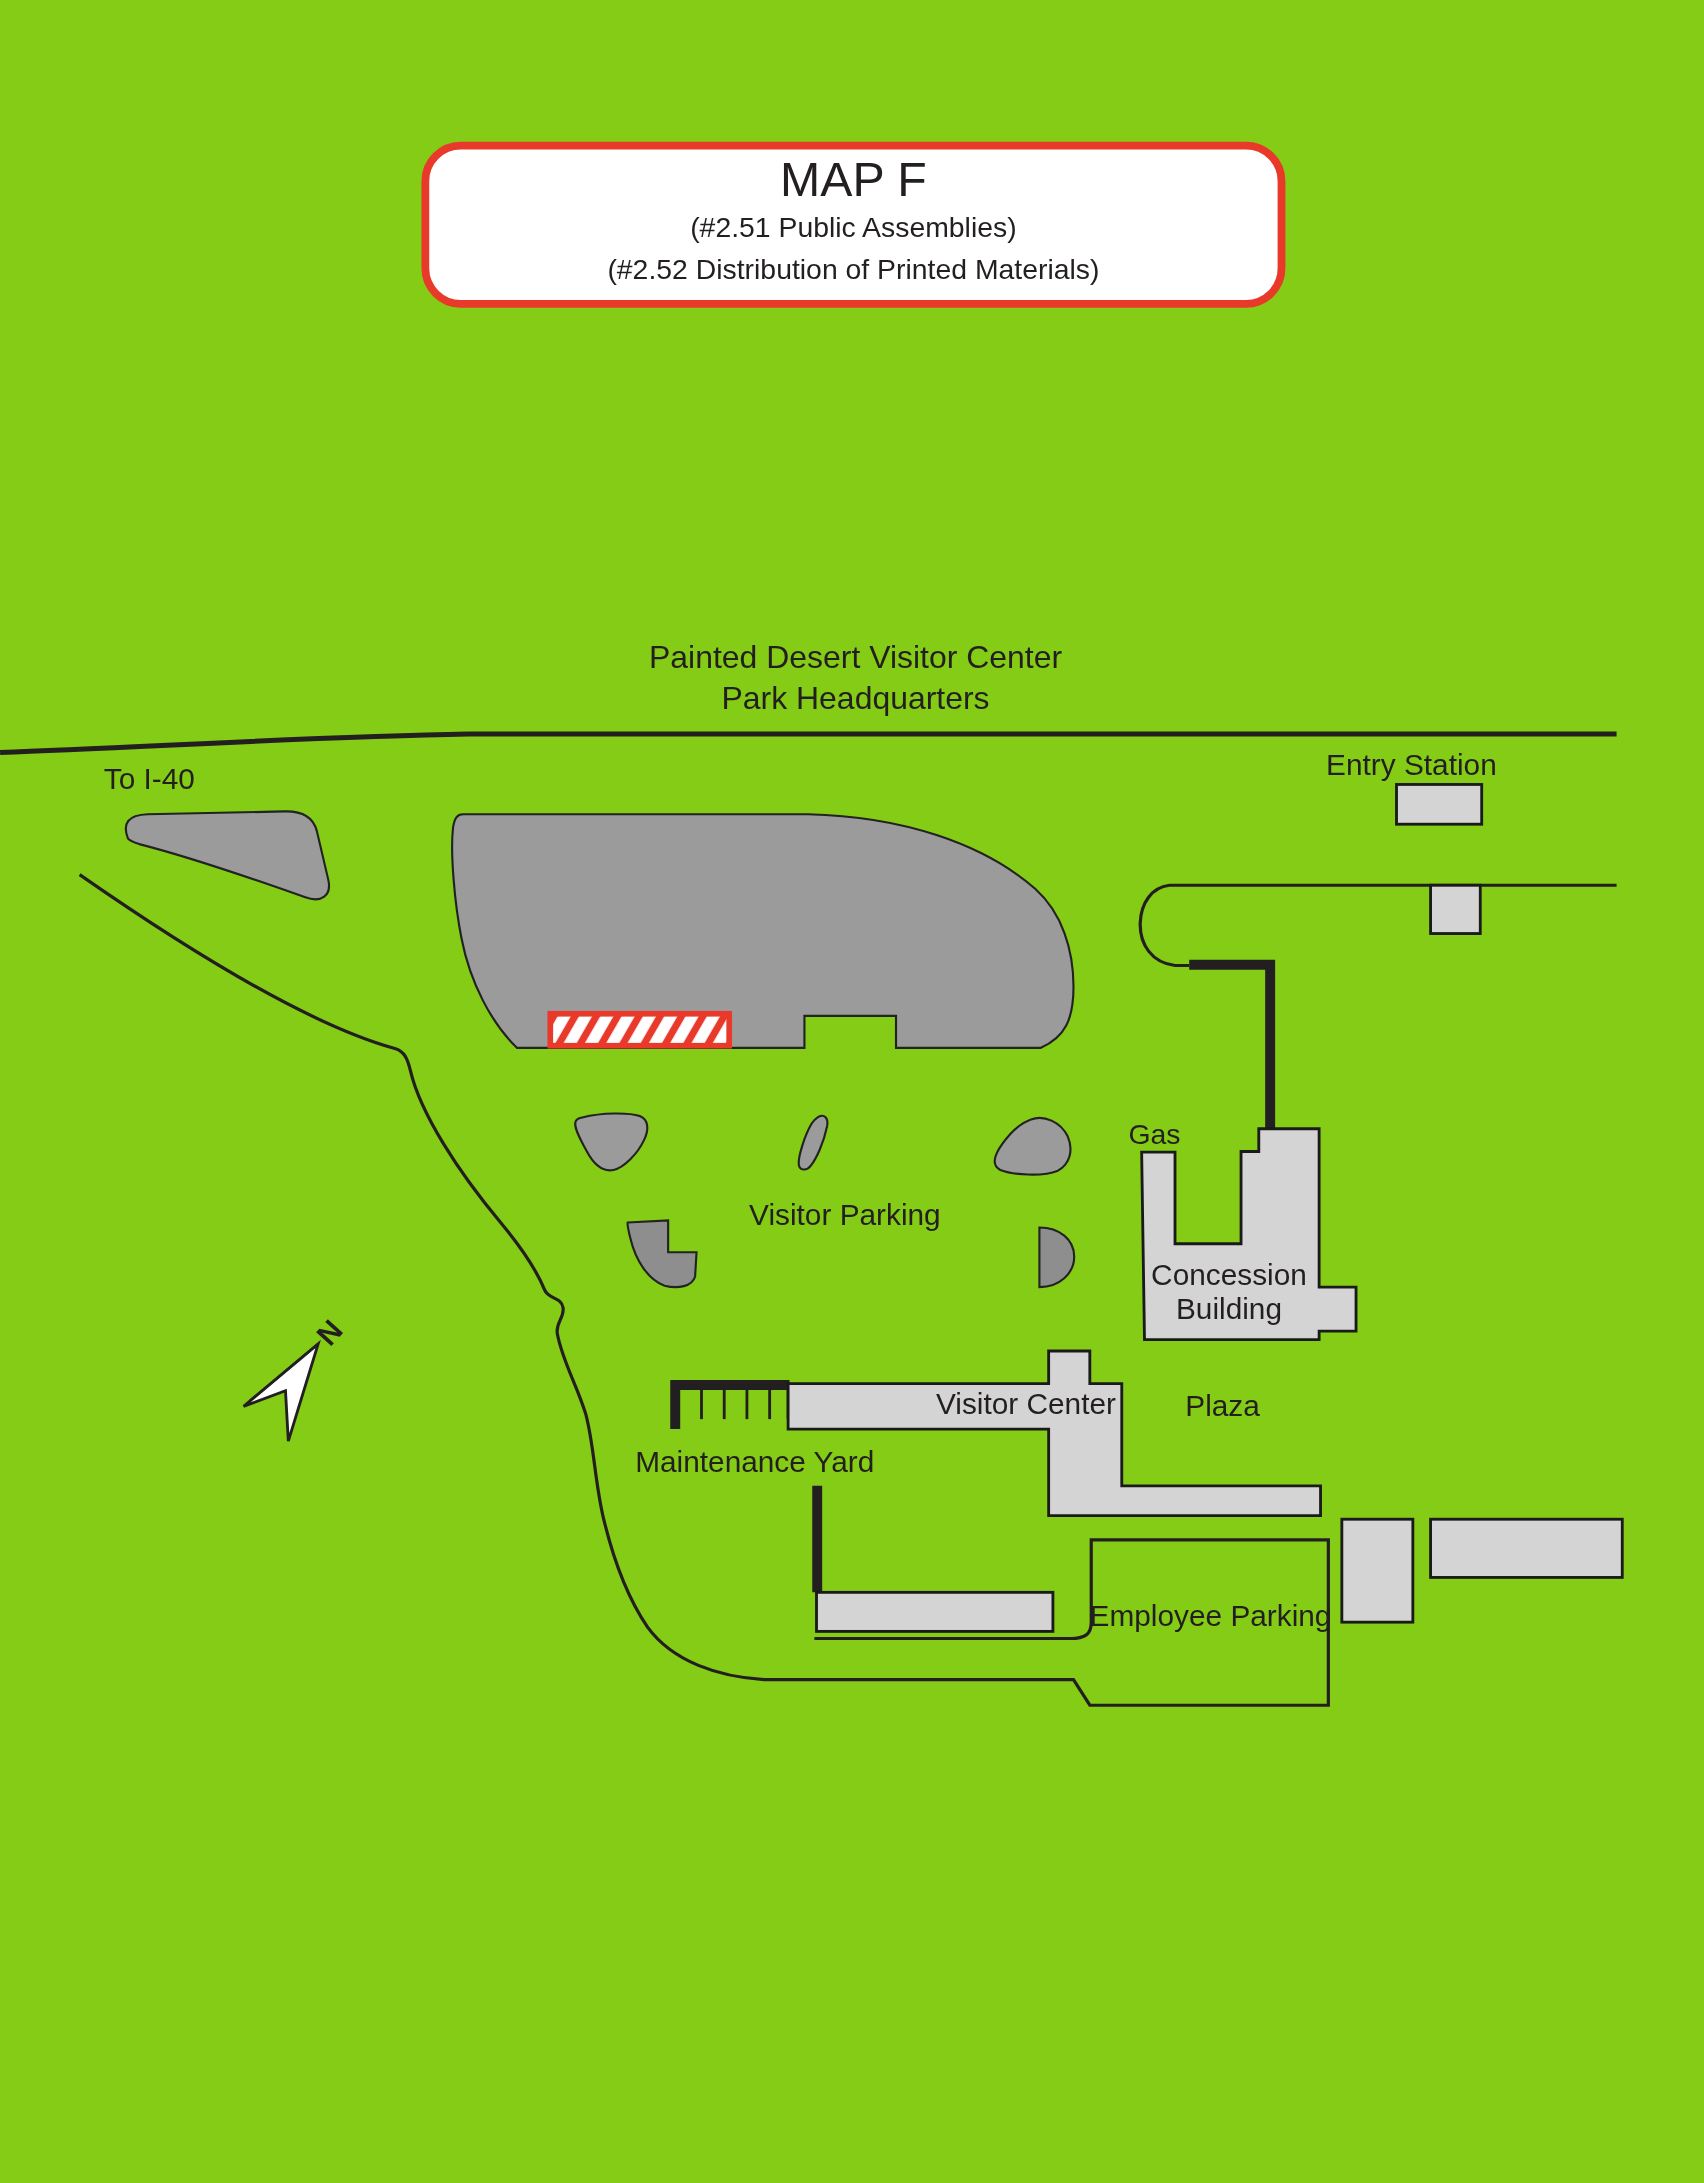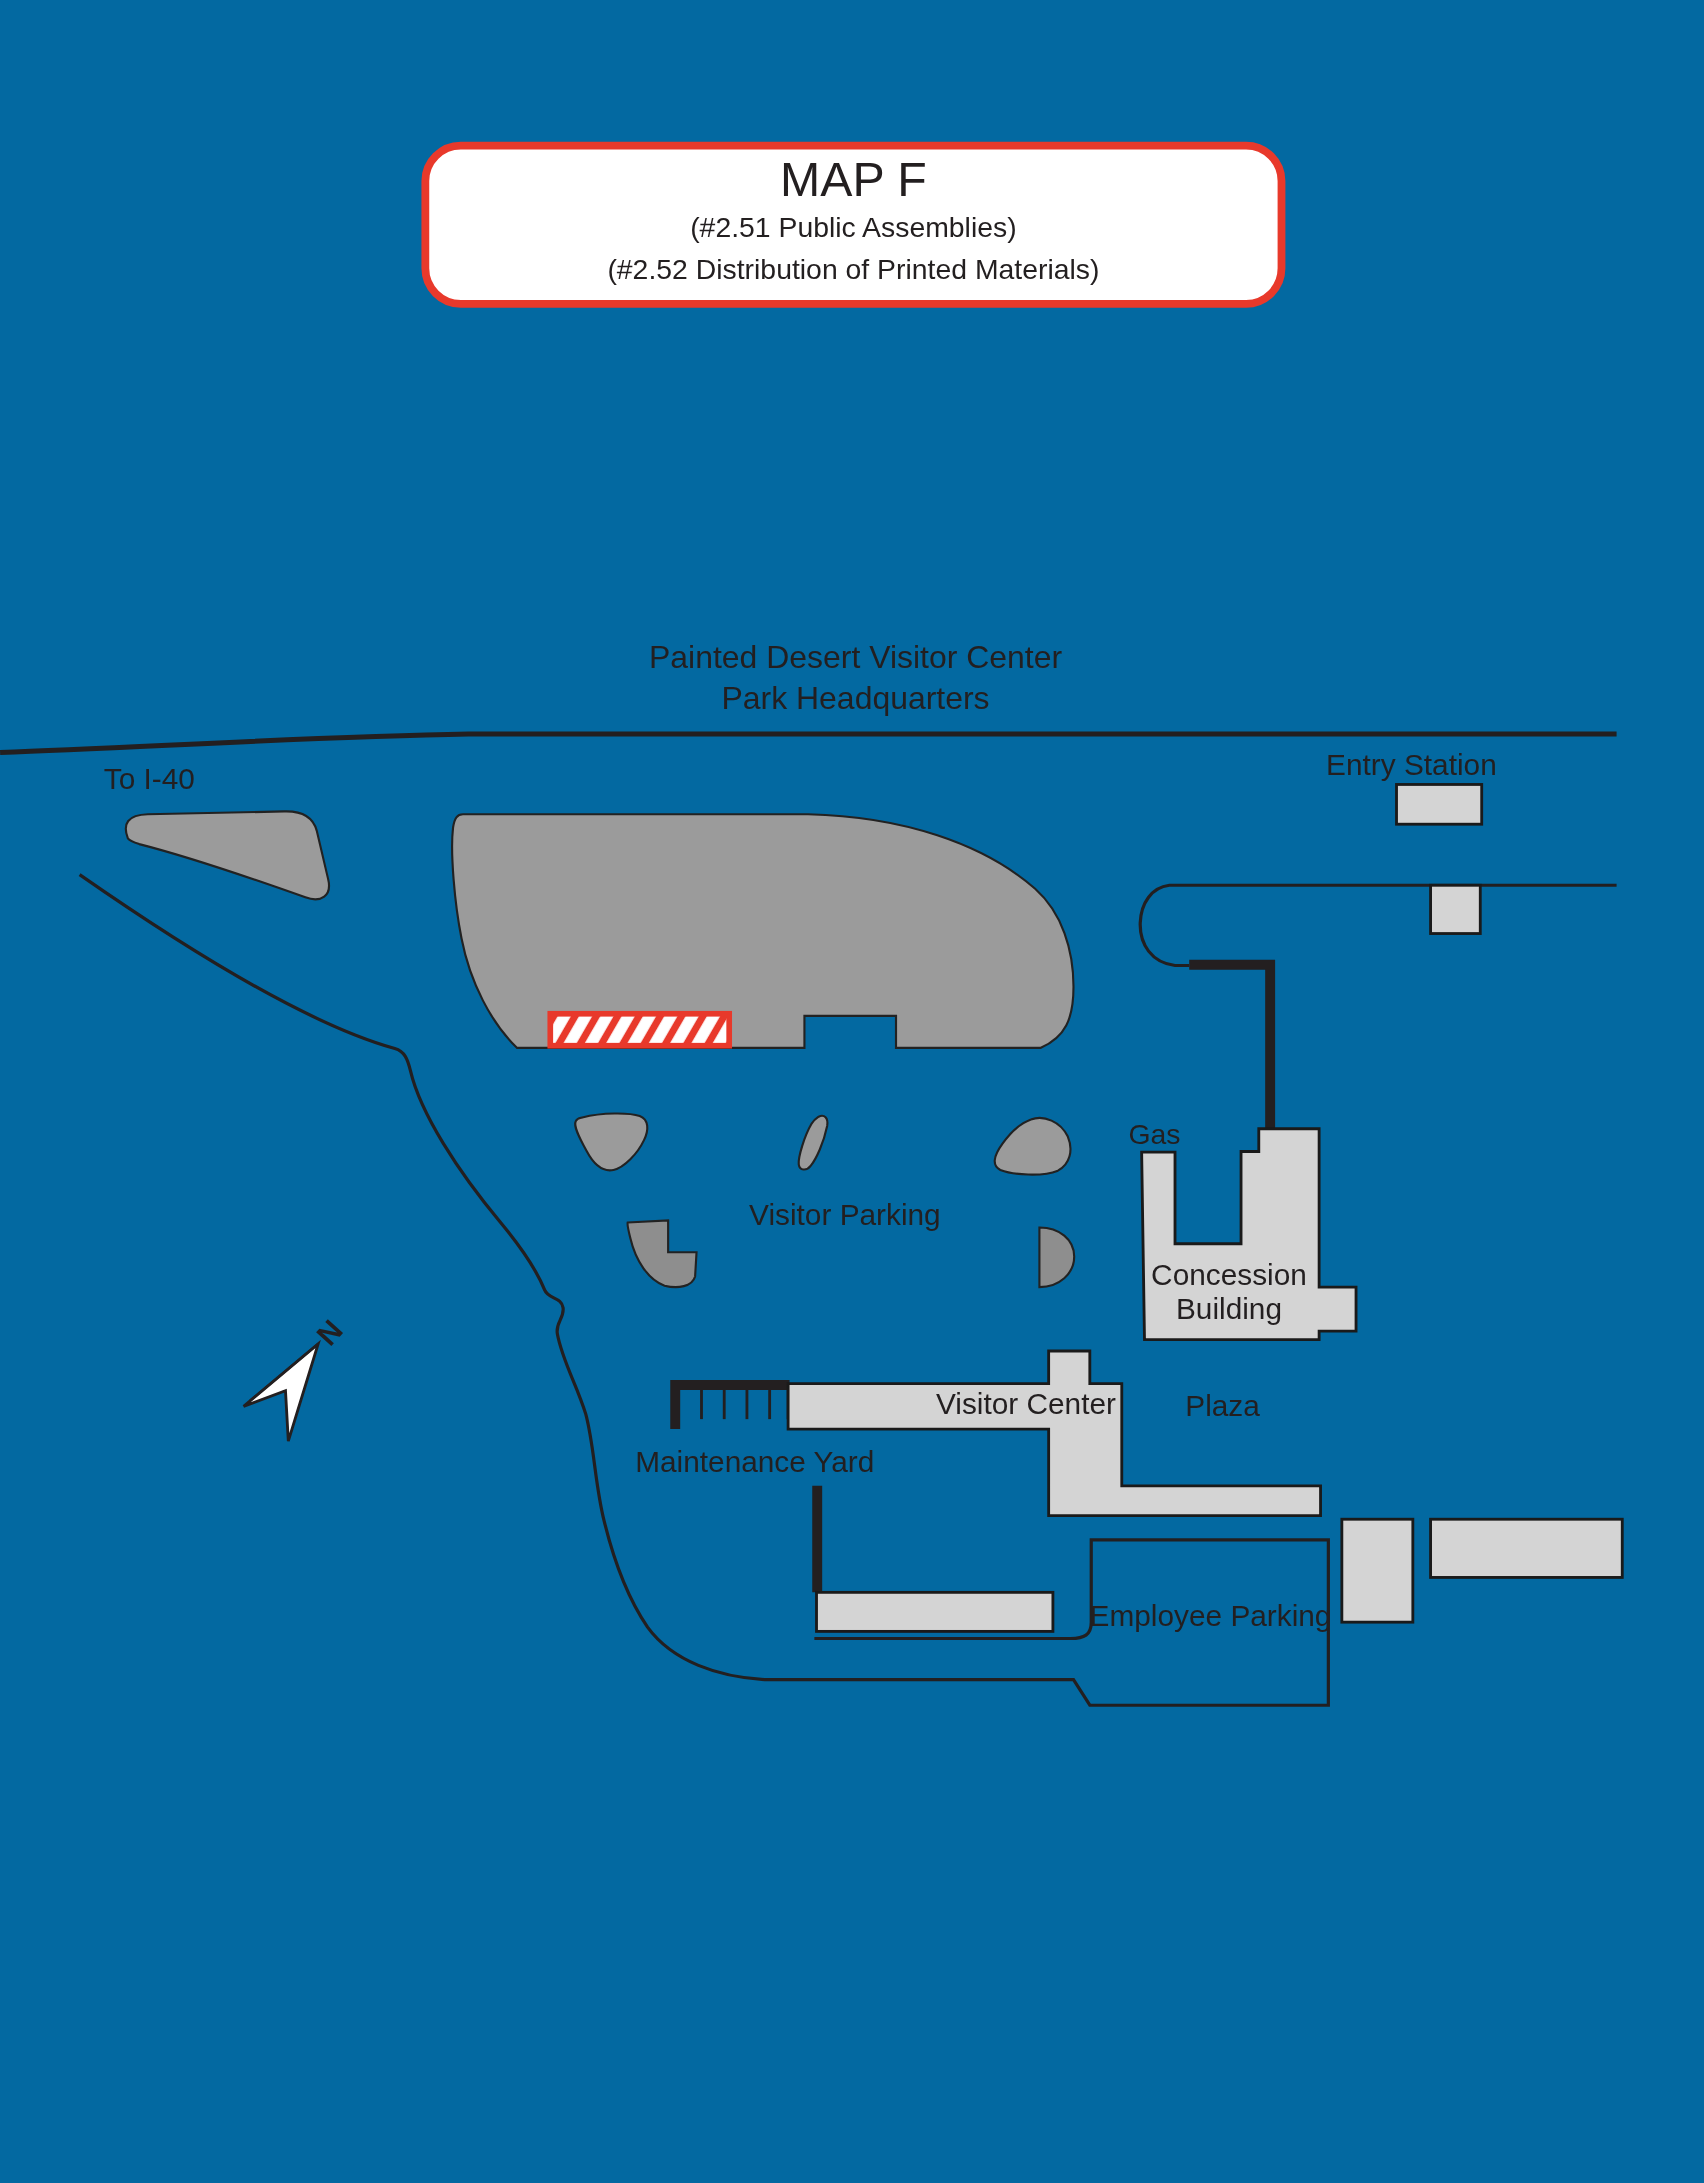--- a/index.html
+++ b/index.html
@@ -1,16 +1,16 @@
 <!DOCTYPE html>
 <html style="font-size:11.4px"><head>
 <meta charset="utf-8">
 <style>
   html,body{margin:0;padding:0;background:#ffffff;}
-  #page{position:relative;width:1704px;height:2183px;background:#0369a1;overflow:hidden;}
+  #page{position:relative;width:1704px;height:2183px;background:#84cc16;overflow:hidden;}
   svg{position:absolute;left:0;top:0;}
   text{font-family:"Liberation Sans", sans-serif;fill:#231f20;}
   .maptitle{font-size:45px;}
   .lbl{font-size:42px;}
   .lbl-sm{font-size:40px;}
   .legend-title{font-size:68px;}
   .legend-sub{font-size:40px;}
 </style>
 </head>
 <body>

